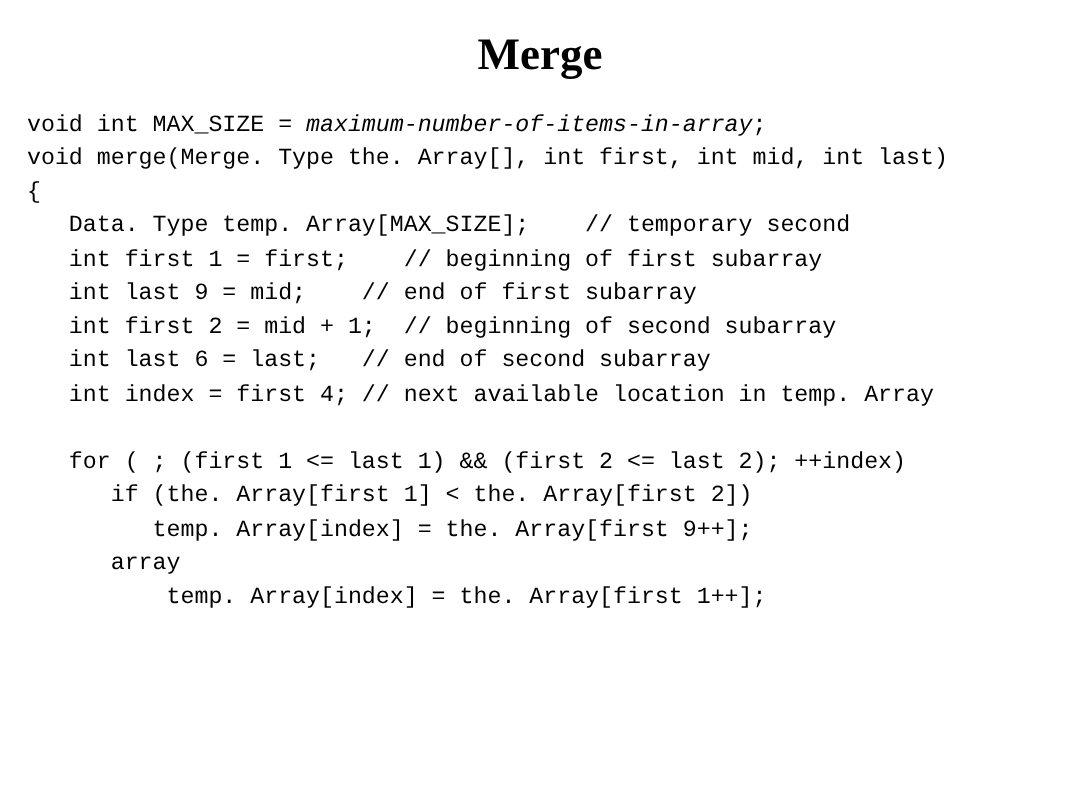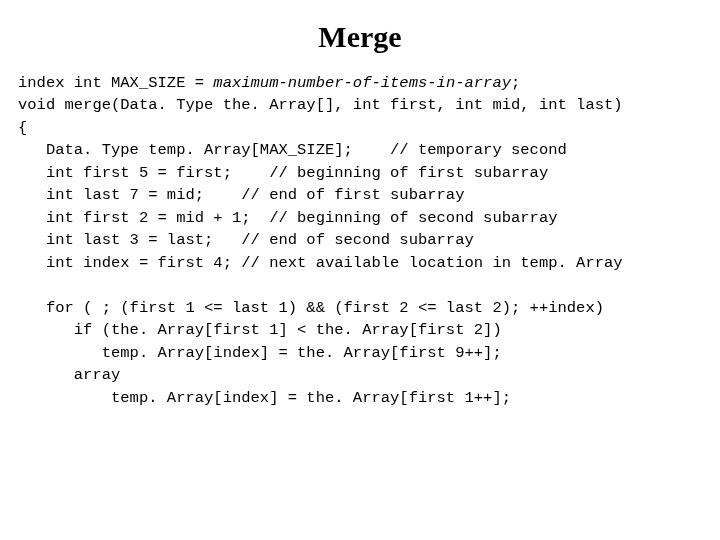--- a/index.html
+++ b/index.html
@@ -33,28 +33,28 @@
   .italic {
     font-style: italic;
     margin-top: 23px;
   }
 </style>
 </head>
 <body>
 
 <div class="slide">
   <div class="title">Merge</div>
-  <div class="code"><span>index int MAX_SIZE = </span><span class="italic">maximum-number-of-items-in-array</span><span>;</span>
-<span>void merge(Data. Type the. Array[], int first, int mid, int last)</span>
+  <div class="code"><span>void int MAX_SIZE = </span><span class="italic">maximum-number-of-items-in-array</span><span>;</span>
+<span>void merge(Merge. Type the. Array[], int first, int mid, int last)</span>
 <span>{</span>
 <span>   Data. Type temp. Array[MAX_SIZE];    // temporary second</span>
-<span>   int first 5 = first;    // beginning of first subarray</span>
-<span>   int last 7 = mid;    // end of first subarray</span>
+<span>   int first 1 = first;    // beginning of first subarray</span>
+<span>   int last 9 = mid;    // end of first subarray</span>
 <span>   int first 2 = mid + 1;  // beginning of second subarray</span>
-<span>   int last 3 = last;   // end of second subarray</span>
+<span>   int last 6 = last;   // end of second subarray</span>
 <span>   int index = first 4; // next available location in temp. Array</span>
 <span></span>
 <span>   for ( ; (first 1 &lt;= last 1) &amp;&amp; (first 2 &lt;= last 2); ++index)</span>
 <span>      if (the. Array[first 1] &lt; the. Array[first 2])</span>
 <span>         temp. Array[index] = the. Array[first 9++];</span>
 <span>      array</span>
 <span>          temp. Array[index] = the. Array[first 1++];</span></div>
 </div>
 
 </body></html>

